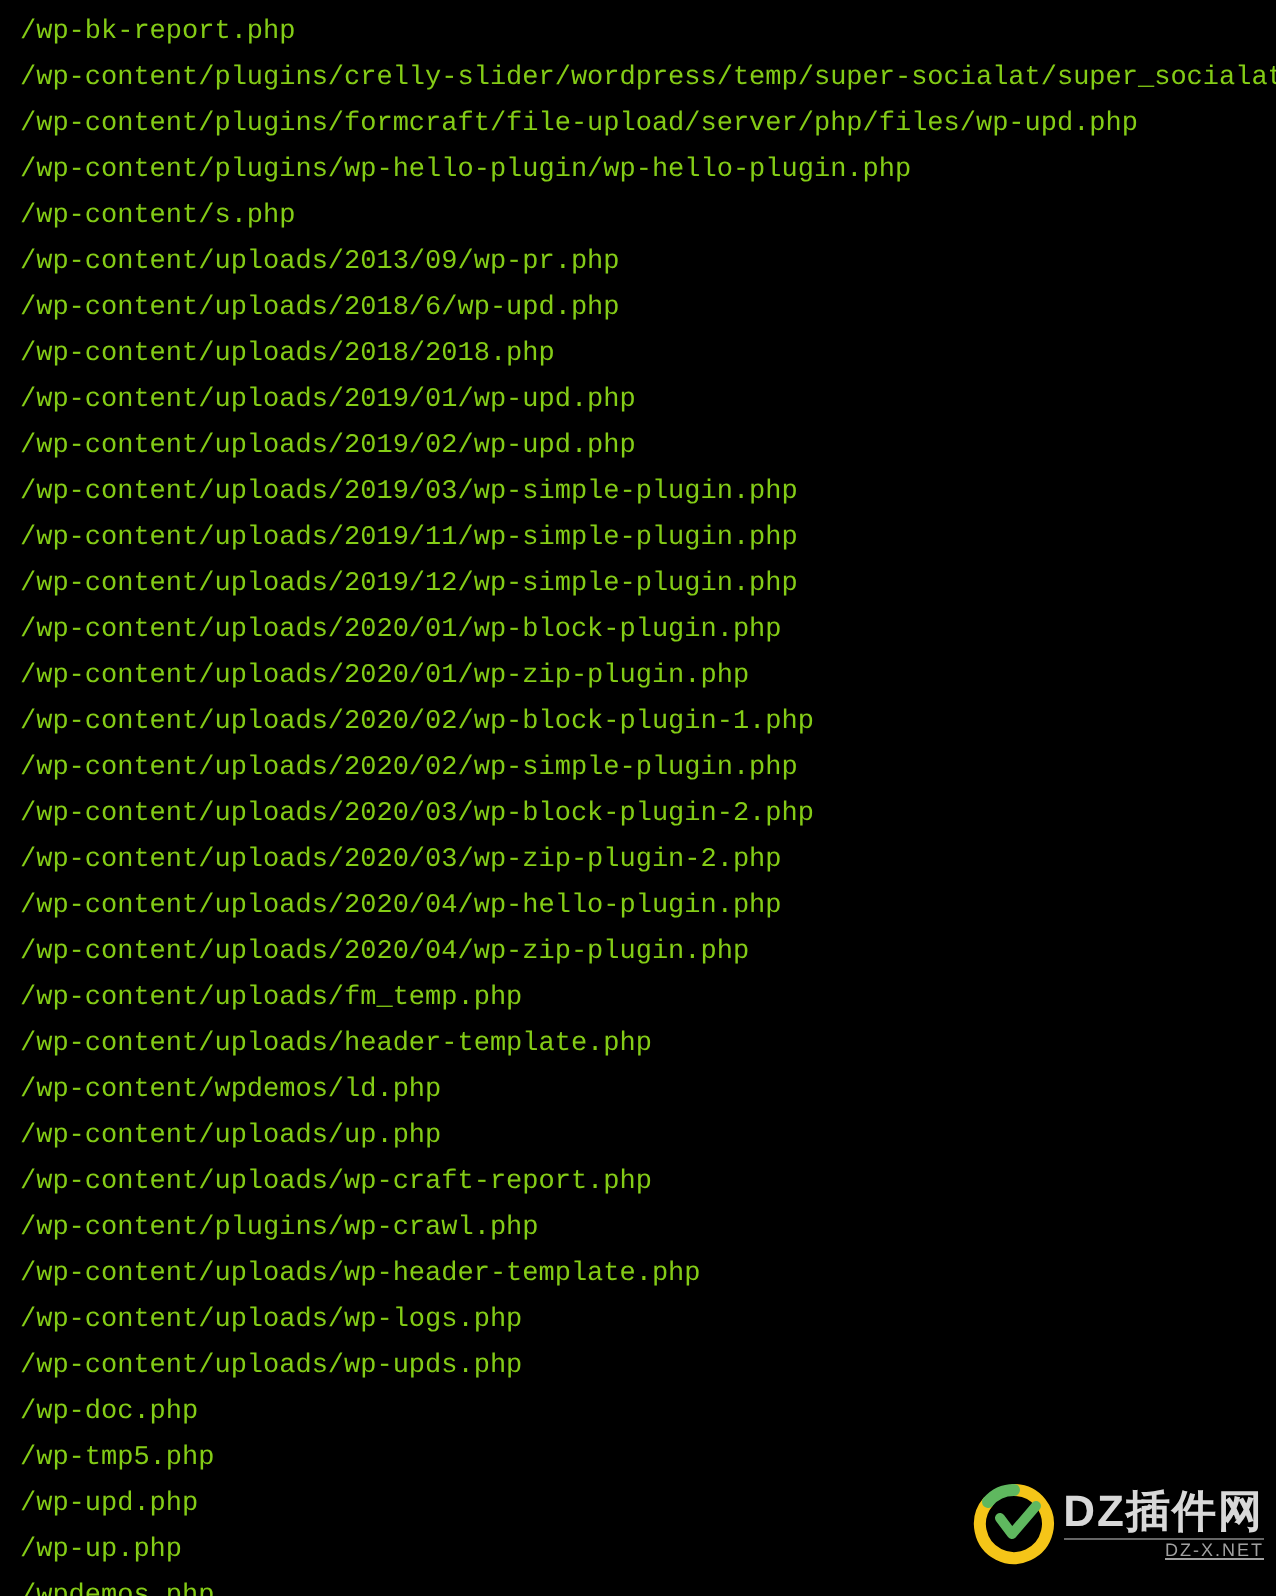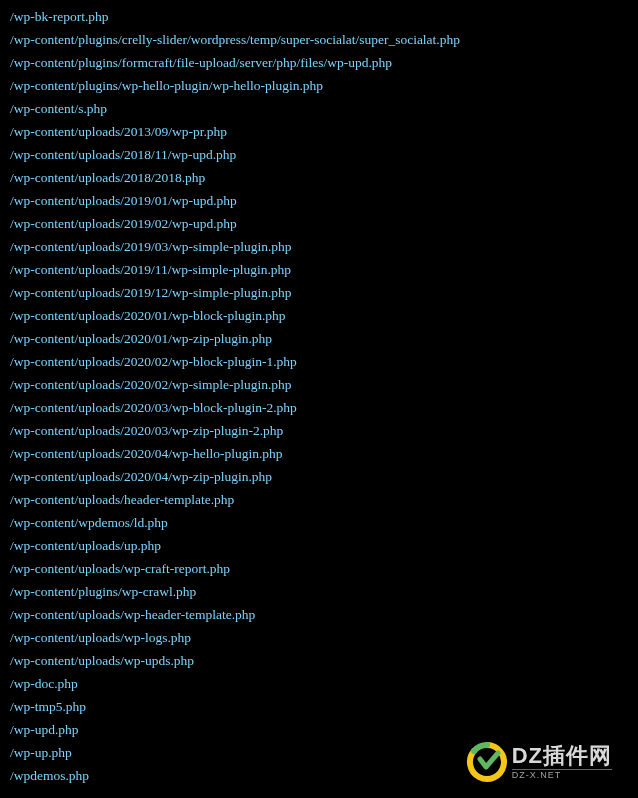--- a/index.html
+++ b/index.html
@@ -18,27 +18,26 @@
       height: 798px;
       position: relative;
       overflow: hidden;
     }
     .file-list {
       display: flex;
       flex-direction: column;
     }
     .file-line {
       white-space: nowrap;
-      color: #7dd3fc;
-      font-family: Liberation Serif, serif;
+      color: #84cc16;
     }
     .watermark {
       position: absolute;
       bottom: 15px;
-      right: 26px;
+      right: 6px;
       display: flex;
       align-items: center;
       gap: 4px;
     }
     .watermark-icon {
       width: 42px;
       height: 42px;
       position: relative;
     }
     .watermark-icon svg {
@@ -55,50 +54,53 @@
       font-weight: bold;
       font-family: Arial, sans-serif;
       color: #d8d8d8;
       letter-spacing: 1px;
     }
     .watermark-sub {
       font-size: 9px;
       color: #a0a0a0;
       font-family: Arial, sans-serif;
       letter-spacing: 1px;
+      text-align: right;
       margin-top: 2px;
       border-top: 1px solid #666;
       padding-top: 1px;
+      text-decoration: underline;
     }
   </style>
 </head>
 <body>
 
 <div class="file-list">
   <div class="file-line">/wp-bk-report.php</div>
   <div class="file-line">/wp-content/plugins/crelly-slider/wordpress/temp/super-socialat/super_socialat.php</div>
   <div class="file-line">/wp-content/plugins/formcraft/file-upload/server/php/files/wp-upd.php</div>
   <div class="file-line">/wp-content/plugins/wp-hello-plugin/wp-hello-plugin.php</div>
   <div class="file-line">/wp-content/s.php</div>
   <div class="file-line">/wp-content/uploads/2013/09/wp-pr.php</div>
-  <div class="file-line">/wp-content/uploads/2018/11/wp-upd.php</div>
+  <div class="file-line">/wp-content/uploads/2018/6/wp-upd.php</div>
   <div class="file-line">/wp-content/uploads/2018/2018.php</div>
   <div class="file-line">/wp-content/uploads/2019/01/wp-upd.php</div>
   <div class="file-line">/wp-content/uploads/2019/02/wp-upd.php</div>
   <div class="file-line">/wp-content/uploads/2019/03/wp-simple-plugin.php</div>
   <div class="file-line">/wp-content/uploads/2019/11/wp-simple-plugin.php</div>
   <div class="file-line">/wp-content/uploads/2019/12/wp-simple-plugin.php</div>
   <div class="file-line">/wp-content/uploads/2020/01/wp-block-plugin.php</div>
   <div class="file-line">/wp-content/uploads/2020/01/wp-zip-plugin.php</div>
   <div class="file-line">/wp-content/uploads/2020/02/wp-block-plugin-1.php</div>
   <div class="file-line">/wp-content/uploads/2020/02/wp-simple-plugin.php</div>
   <div class="file-line">/wp-content/uploads/2020/03/wp-block-plugin-2.php</div>
   <div class="file-line">/wp-content/uploads/2020/03/wp-zip-plugin-2.php</div>
   <div class="file-line">/wp-content/uploads/2020/04/wp-hello-plugin.php</div>
   <div class="file-line">/wp-content/uploads/2020/04/wp-zip-plugin.php</div>
+  <div class="file-line">/wp-content/uploads/fm_temp.php</div>
   <div class="file-line">/wp-content/uploads/header-template.php</div>
   <div class="file-line">/wp-content/wpdemos/ld.php</div>
   <div class="file-line">/wp-content/uploads/up.php</div>
   <div class="file-line">/wp-content/uploads/wp-craft-report.php</div>
   <div class="file-line">/wp-content/plugins/wp-crawl.php</div>
   <div class="file-line">/wp-content/uploads/wp-header-template.php</div>
   <div class="file-line">/wp-content/uploads/wp-logs.php</div>
   <div class="file-line">/wp-content/uploads/wp-upds.php</div>
   <div class="file-line">/wp-doc.php</div>
   <div class="file-line">/wp-tmp5.php</div>

